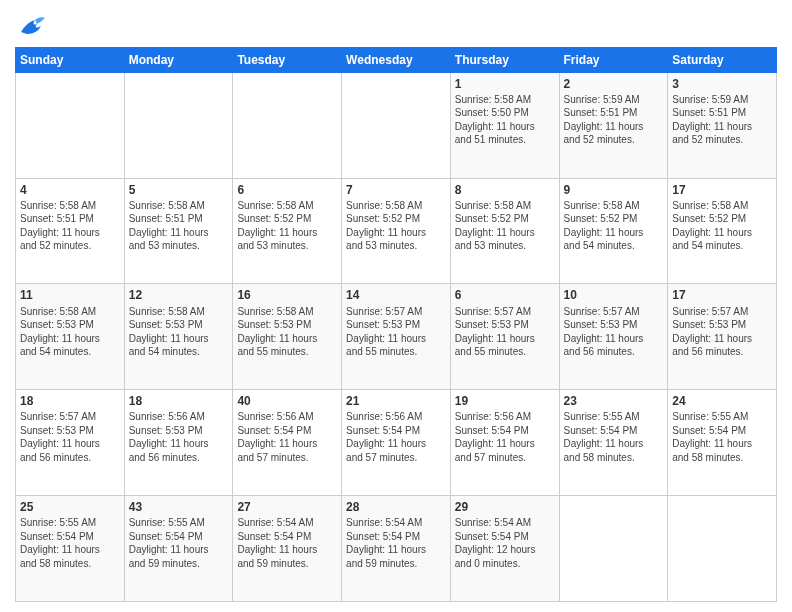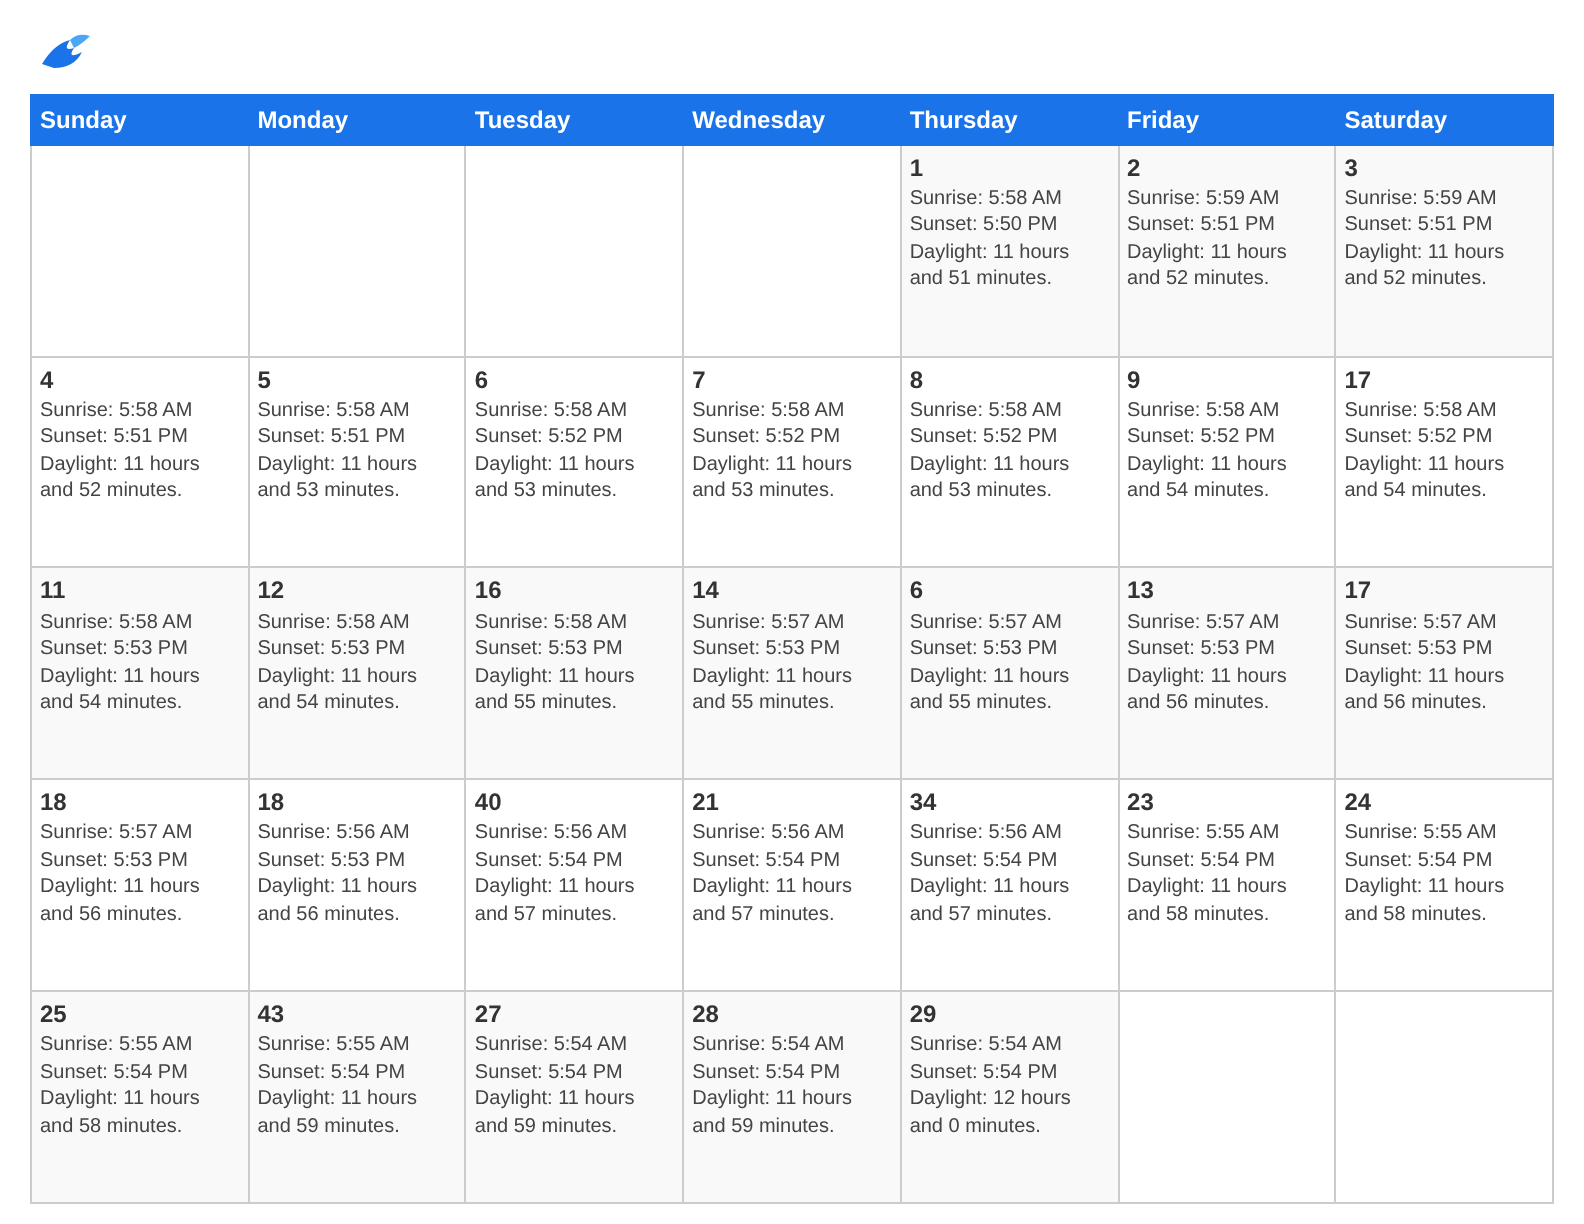--- a/index.html
+++ b/index.html
@@ -203,21 +203,21 @@
           </td>
           <td>
             <span class="day-num">14</span>
             <div class="day-info">Sunrise: 5:57 AM<br>Sunset: 5:53 PM<br>Daylight: 11 hours<br>and 55 minutes.</div>
           </td>
           <td>
             <span class="day-num">6</span>
             <div class="day-info">Sunrise: 5:57 AM<br>Sunset: 5:53 PM<br>Daylight: 11 hours<br>and 55 minutes.</div>
           </td>
           <td>
-            <span class="day-num">13</span>
+            <span class="day-num">10</span>
             <div class="day-info">Sunrise: 5:57 AM<br>Sunset: 5:53 PM<br>Daylight: 11 hours<br>and 56 minutes.</div>
           </td>
           <td>
             <span class="day-num">17</span>
             <div class="day-info">Sunrise: 5:57 AM<br>Sunset: 5:53 PM<br>Daylight: 11 hours<br>and 56 minutes.</div>
           </td>
         </tr>
         <tr>
           <td>
             <span class="day-num">18</span>
@@ -229,21 +229,21 @@
           </td>
           <td>
             <span class="day-num">40</span>
             <div class="day-info">Sunrise: 5:56 AM<br>Sunset: 5:54 PM<br>Daylight: 11 hours<br>and 57 minutes.</div>
           </td>
           <td>
             <span class="day-num">21</span>
             <div class="day-info">Sunrise: 5:56 AM<br>Sunset: 5:54 PM<br>Daylight: 11 hours<br>and 57 minutes.</div>
           </td>
           <td>
-            <span class="day-num">34</span>
+            <span class="day-num">19</span>
             <div class="day-info">Sunrise: 5:56 AM<br>Sunset: 5:54 PM<br>Daylight: 11 hours<br>and 57 minutes.</div>
           </td>
           <td>
             <span class="day-num">23</span>
             <div class="day-info">Sunrise: 5:55 AM<br>Sunset: 5:54 PM<br>Daylight: 11 hours<br>and 58 minutes.</div>
           </td>
           <td>
             <span class="day-num">24</span>
             <div class="day-info">Sunrise: 5:55 AM<br>Sunset: 5:54 PM<br>Daylight: 11 hours<br>and 58 minutes.</div>
           </td>

